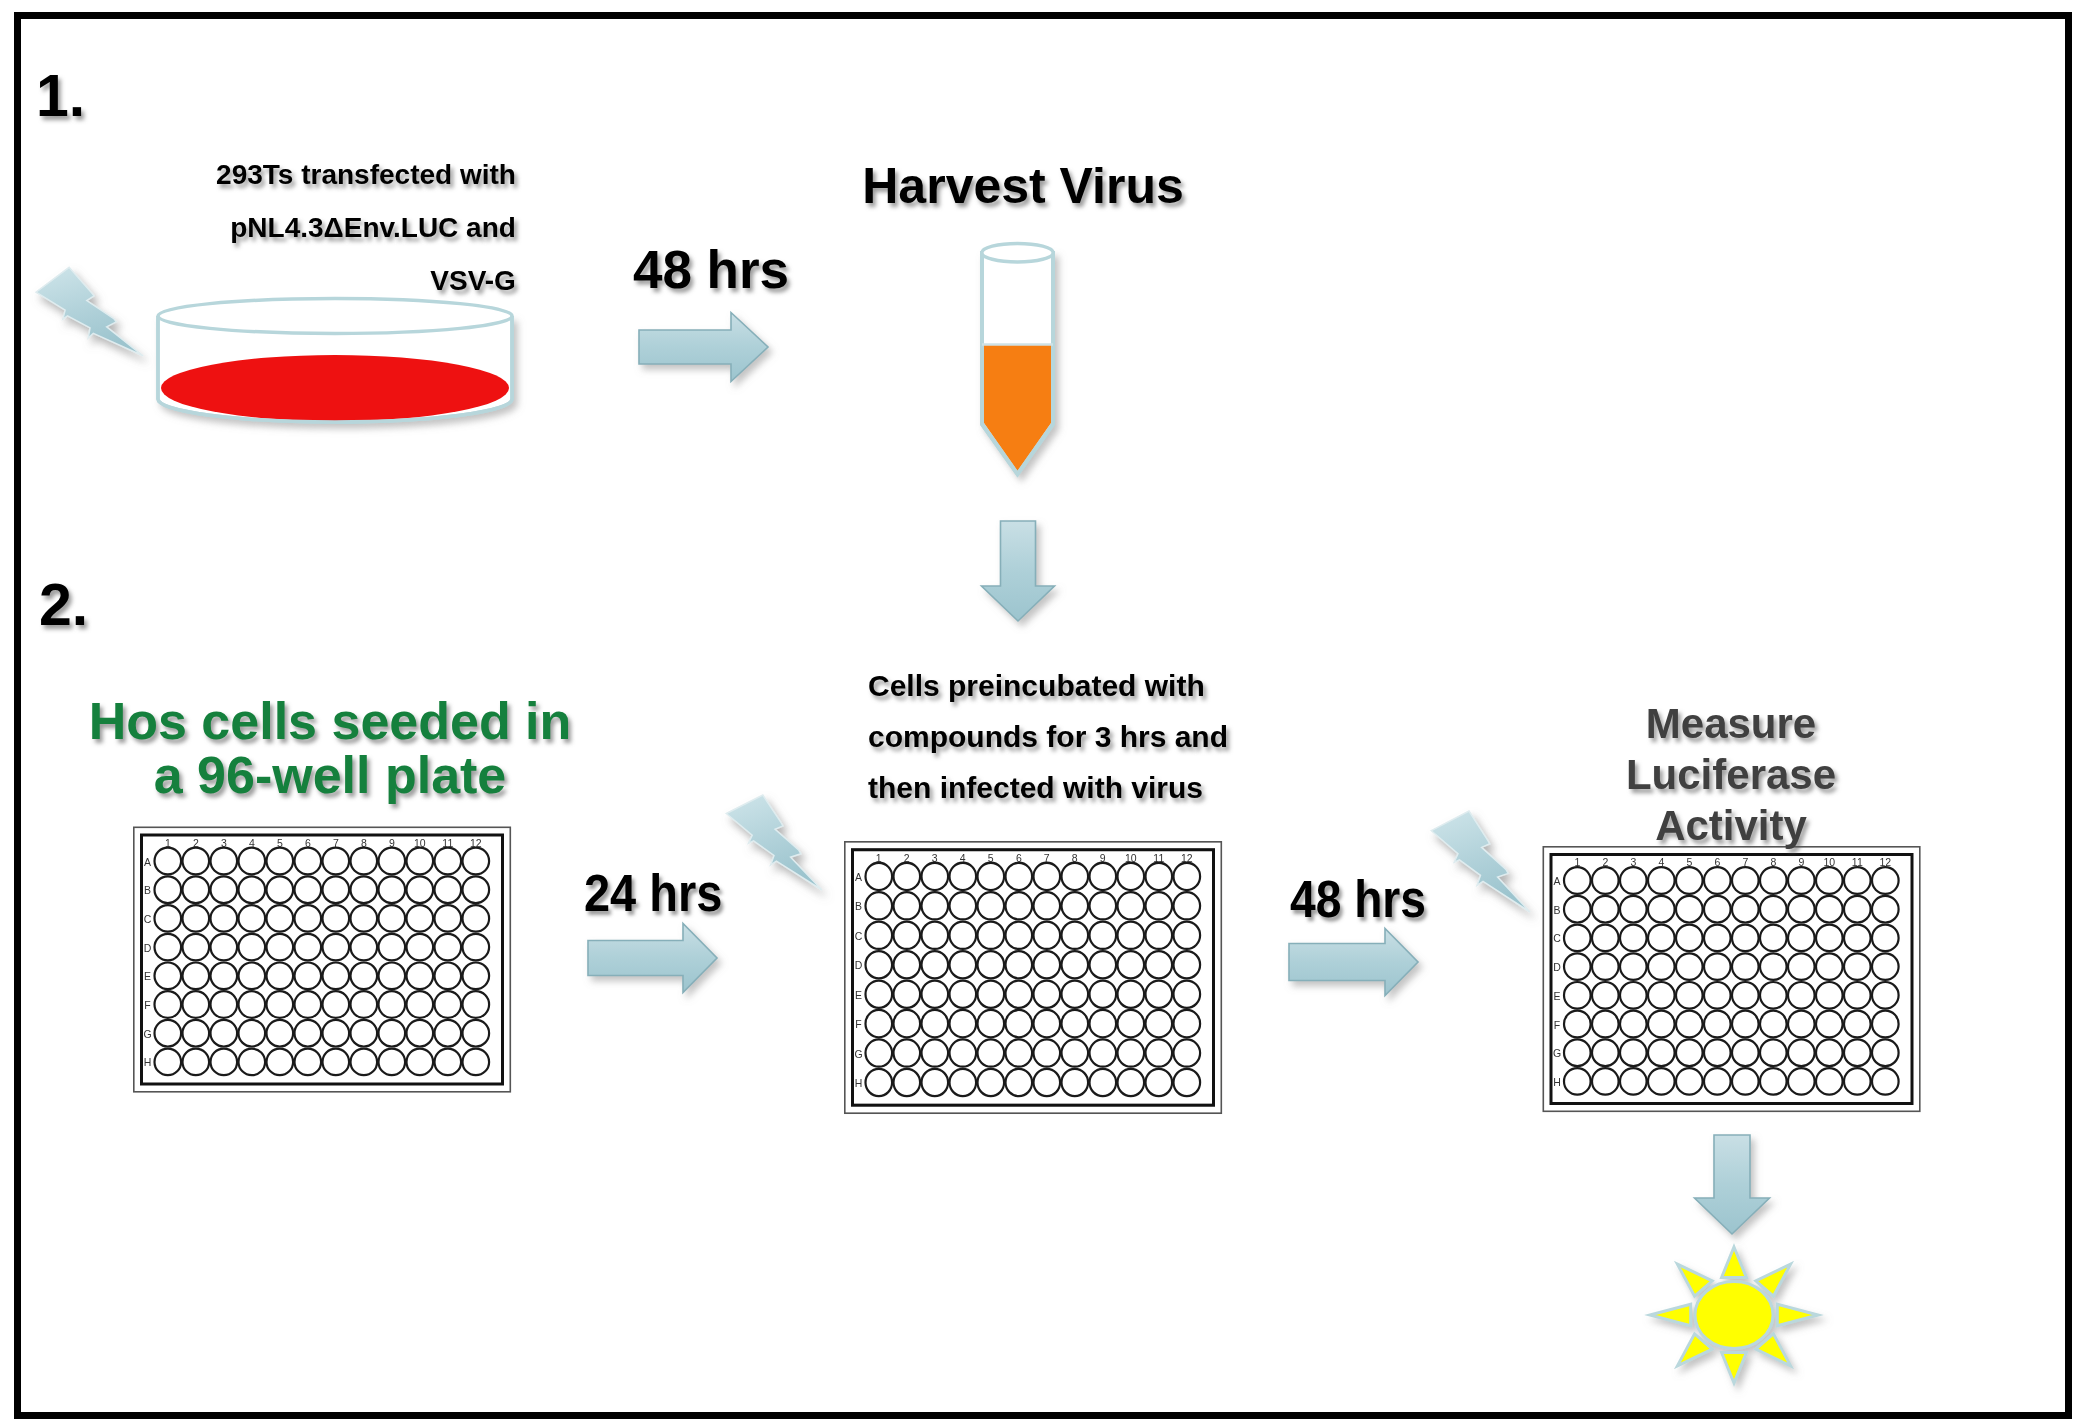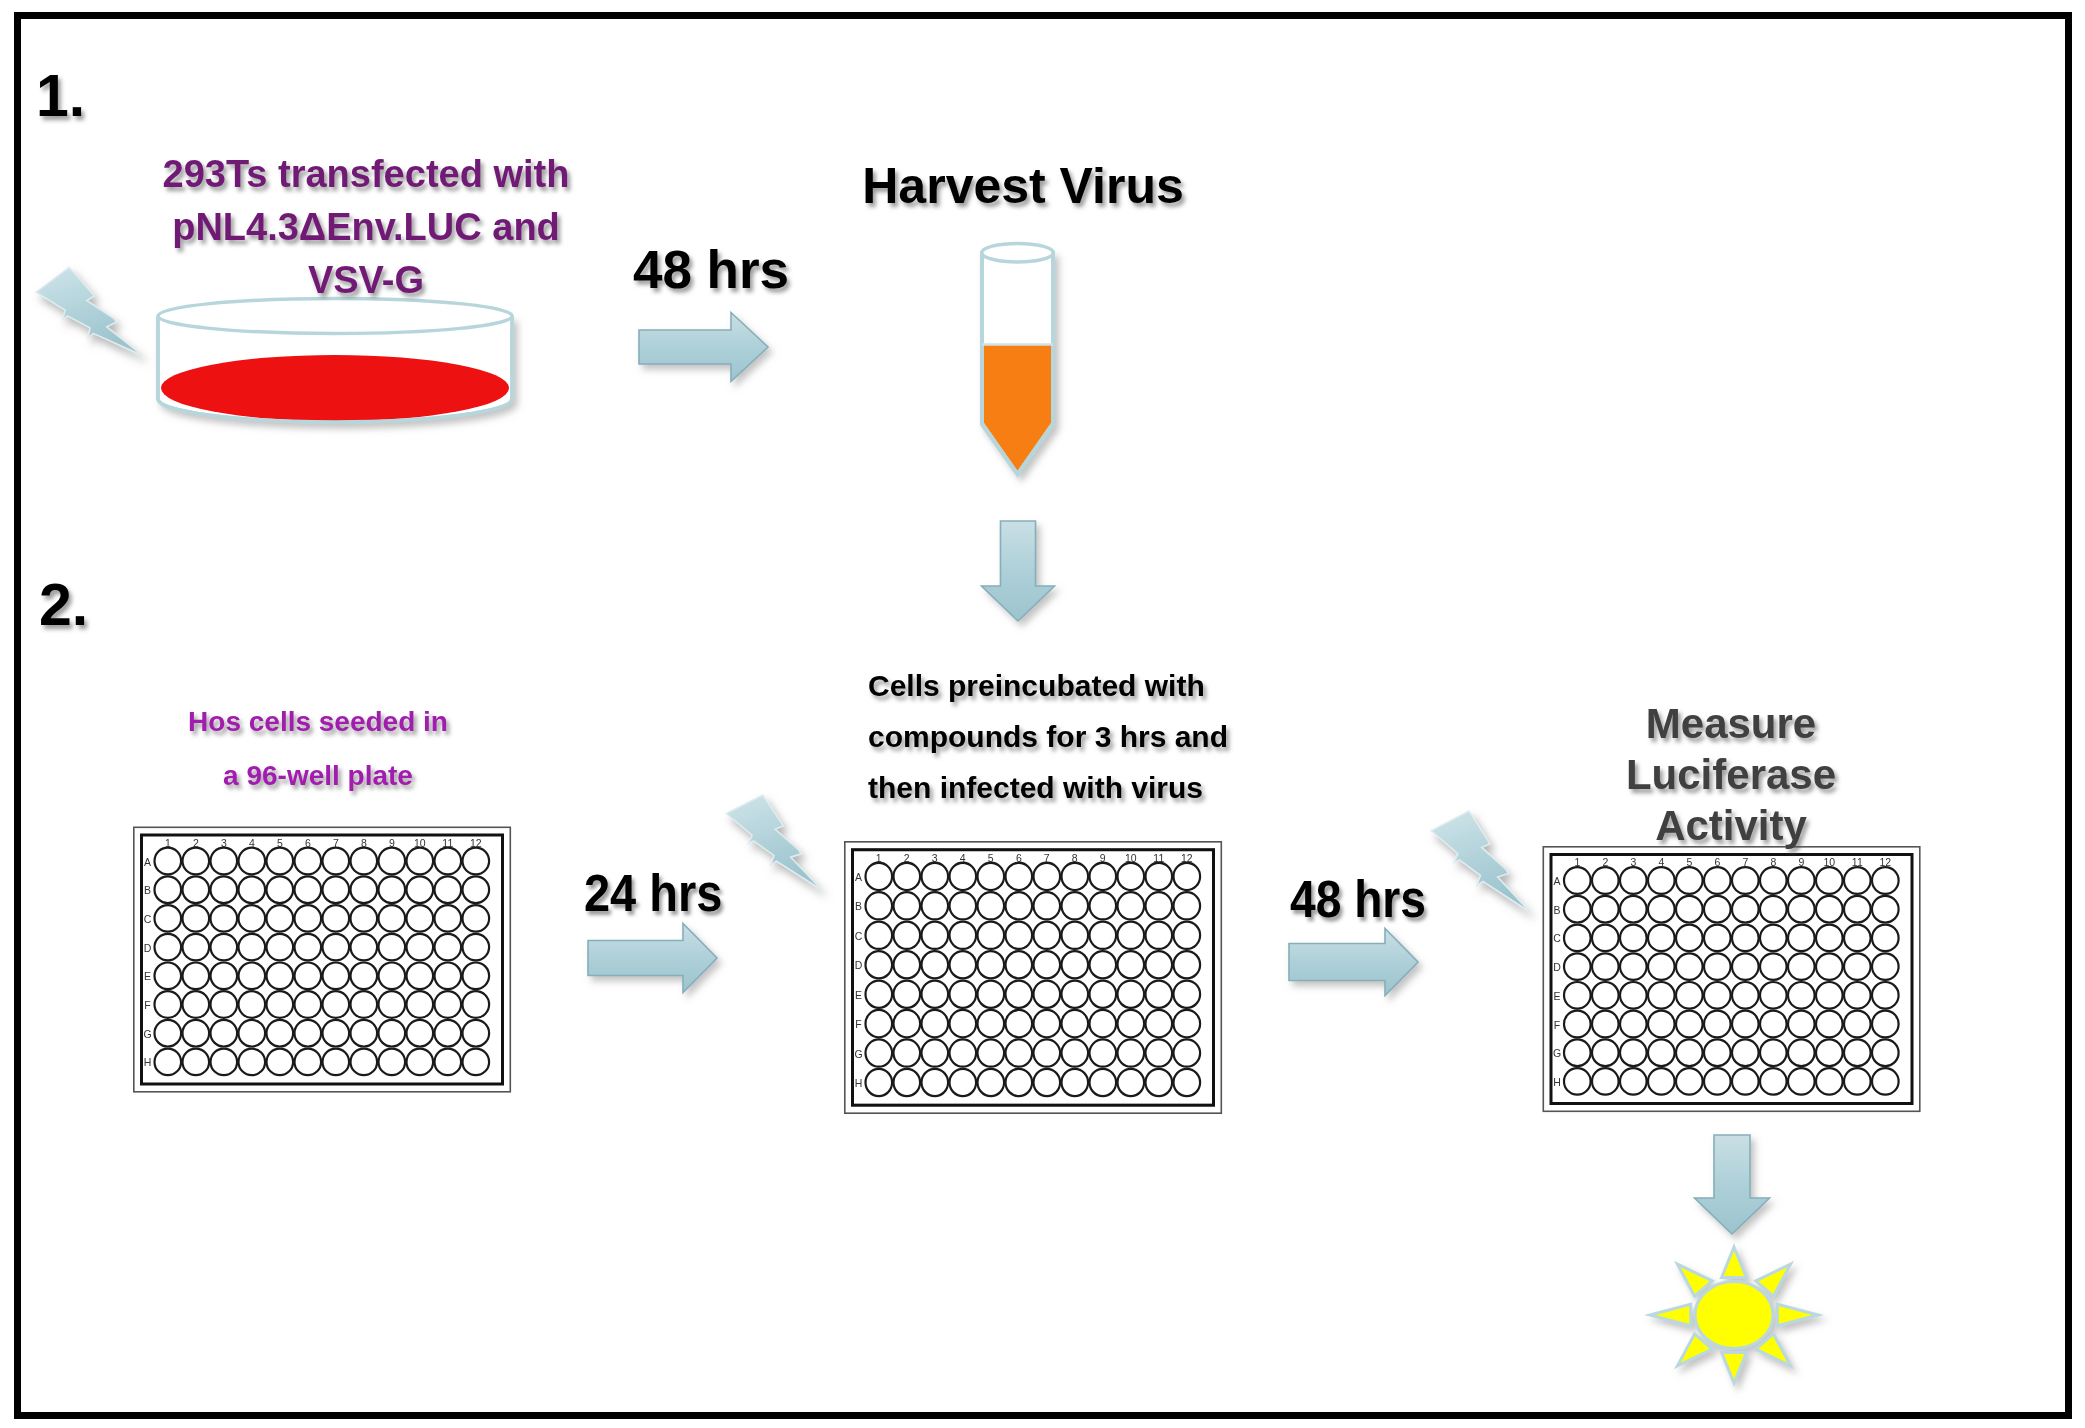--- a/index.html
+++ b/index.html
@@ -421,20 +421,20 @@
 <path d="M1677.4,1365.9 L1694.6,1333.9 L1712.2,1349.1 Z" fill="#ffff00" stroke="#bad8dd" stroke-width="3"></path>
 <path d="M1650.0,1315.0 L1690.7,1304.3 L1690.7,1325.7 Z" fill="#ffff00" stroke="#bad8dd" stroke-width="3"></path>
 <path d="M1677.4,1264.1 L1712.2,1280.9 L1694.6,1296.1 Z" fill="#ffff00" stroke="#bad8dd" stroke-width="3"></path>
 <path d="M1734.0,1247.0 L1746.4,1277.5 L1721.6,1277.5 Z" fill="#ffff00" stroke="#bad8dd" stroke-width="3"></path>
 <path d="M1790.6,1264.1 L1773.4,1296.1 L1755.8,1280.9 Z" fill="#ffff00" stroke="#bad8dd" stroke-width="3"></path>
 <ellipse cx="1734" cy="1315" rx="39" ry="33.5" fill="#ffff00" stroke="#bad8dd" stroke-width="3"></ellipse>
 </g>
 </svg>
 <div style="position:absolute;left:36px;top:67px;font-size:59px;line-height:59px;font-weight:bold;text-shadow:3px 4px 4px rgba(90,90,90,0.6)">1.</div>
 <div style="position:absolute;left:39px;top:576px;font-size:59px;line-height:59px;font-weight:bold;text-shadow:3px 4px 4px rgba(90,90,90,0.6)">2.</div>
-<div style="position:absolute;left:366px;top:148px;transform:translateX(-50%);font-size:38px;line-height:53px;font-weight:bold;white-space:nowrap;text-align:center;color:#701a75;text-shadow:3px 4px 4px rgba(90,90,90,0.6)">293Ts transfected with<br>pNL4.3ΔEnv.LUC and<br>VSV-G</div>
+<div style="position:absolute;left:366px;top:148px;transform:translateX(-50%);font-size:28px;line-height:53px;font-weight:bold;white-space:nowrap;text-align:right;color:#000000;text-shadow:3px 4px 4px rgba(90,90,90,0.6)">293Ts transfected with<br>pNL4.3ΔEnv.LUC and<br>VSV-G</div>
 <div style="position:absolute;left:711px;top:242px;transform:translateX(-50%);font-size:53px;line-height:56px;font-weight:bold;white-space:nowrap;text-align:center;color:#000;text-shadow:3px 4px 4px rgba(90,90,90,0.6)">48 hrs</div>
 <div style="position:absolute;left:1023px;top:160px;transform:translateX(-50%);font-size:50px;line-height:53px;font-weight:bold;white-space:nowrap;text-align:center;color:#000;text-shadow:3px 4px 4px rgba(90,90,90,0.6)">Harvest Virus</div>
-<div style="position:absolute;left:318px;top:695px;transform:translateX(-50%);font-size:28px;line-height:53.5px;font-weight:bold;white-space:nowrap;text-align:center;color:#a21caf;text-shadow:3px 4px 4px rgba(90,90,90,0.6)">Hos cells seeded in<br>a 96-well plate</div>
+<div style="position:absolute;left:330px;top:695px;transform:translateX(-50%);font-size:52px;line-height:53.5px;font-weight:bold;white-space:nowrap;text-align:center;color:#15803d;text-shadow:3px 4px 4px rgba(90,90,90,0.6)">Hos cells seeded in<br>a 96-well plate</div>
 <div style="position:absolute;left:1048px;top:660px;transform:translateX(-50%);font-size:30px;line-height:51px;font-weight:bold;white-space:nowrap;color:#000;text-shadow:3px 4px 4px rgba(90,90,90,0.6)">Cells preincubated with<br>compounds for 3 hrs and<br>then infected with virus</div>
 <div style="position:absolute;left:584px;top:866px;font-size:51px;line-height:56px;font-weight:bold;white-space:nowrap;transform:scaleX(0.92);transform-origin:0 0;text-shadow:3px 4px 4px rgba(90,90,90,0.6)">24 hrs</div>
 <div style="position:absolute;left:1290px;top:872px;font-size:51px;line-height:56px;font-weight:bold;white-space:nowrap;transform:scaleX(0.905);transform-origin:0 0;text-shadow:3px 4px 4px rgba(90,90,90,0.6)">48 hrs</div>
 <div style="position:absolute;left:1731px;top:698px;transform:translateX(-50%);font-size:42px;line-height:51px;font-weight:bold;white-space:nowrap;text-align:center;color:#404040;text-shadow:3px 4px 4px rgba(90,90,90,0.6)">Measure<br>Luciferase<br>Activity</div>
 </div>
 </body></html>

